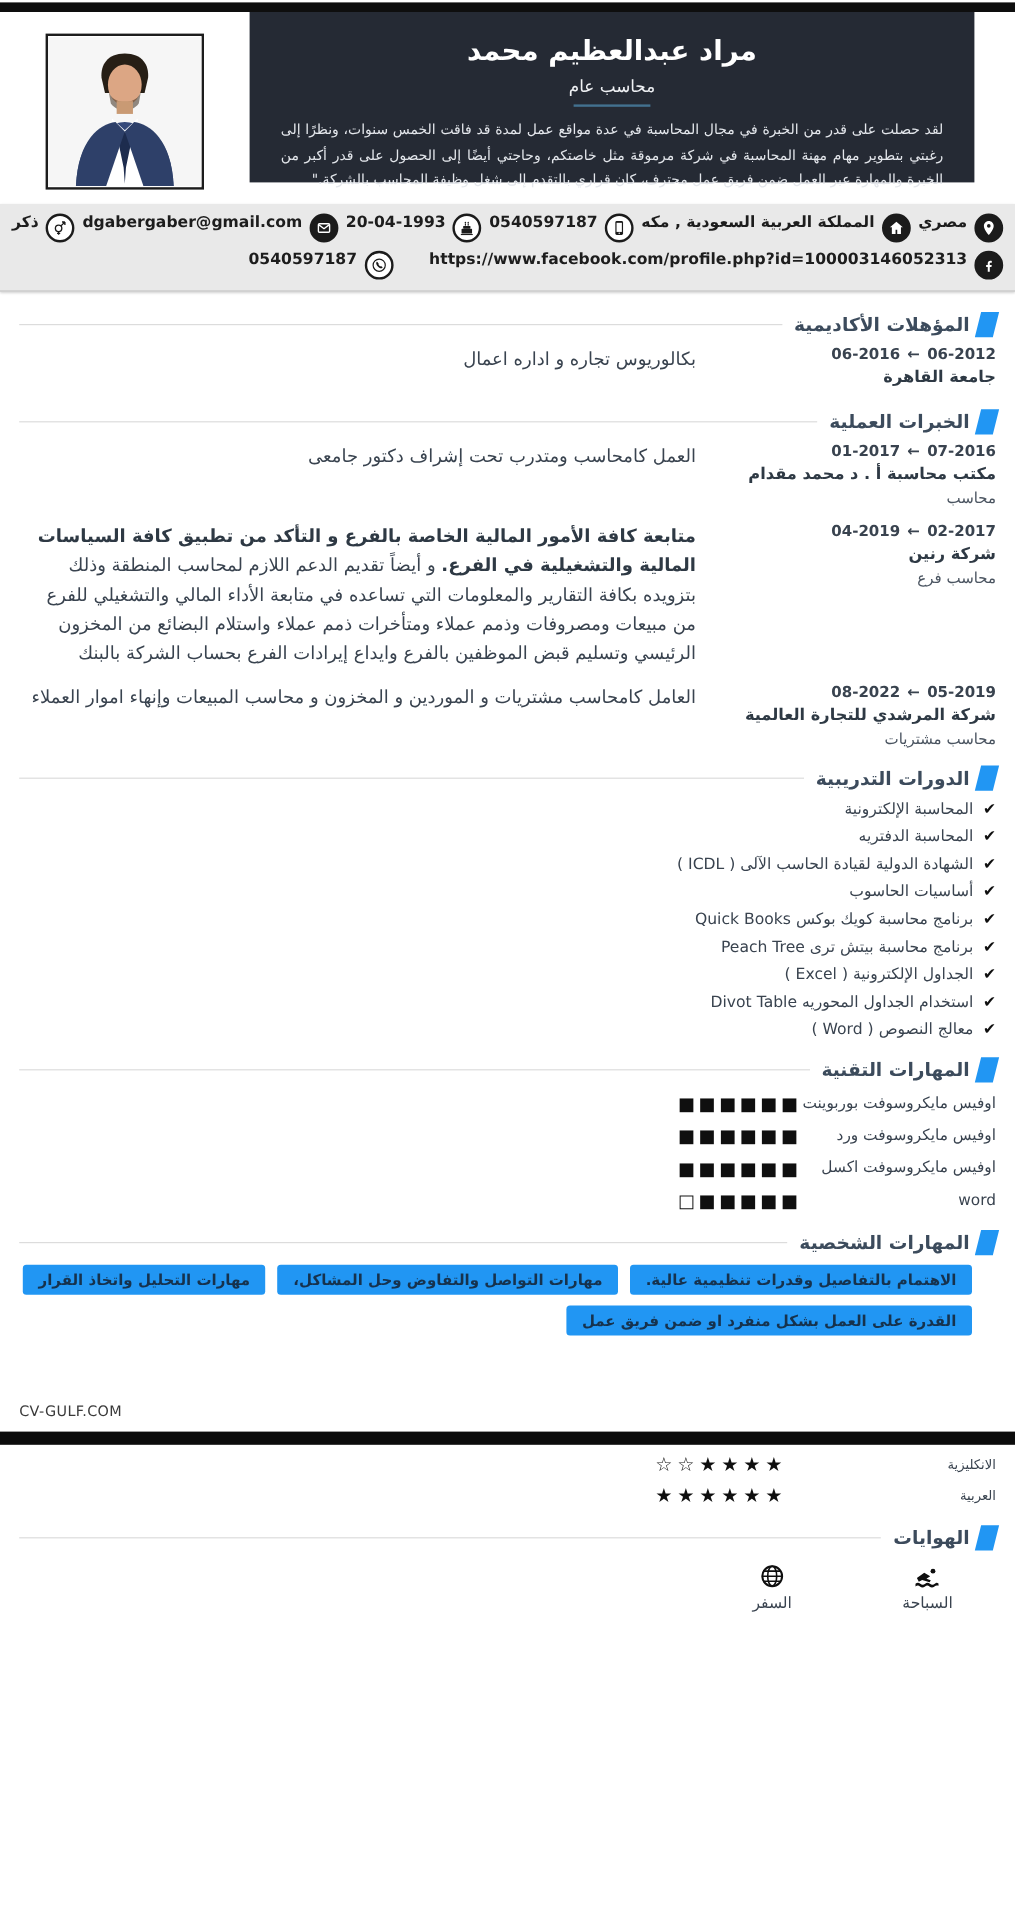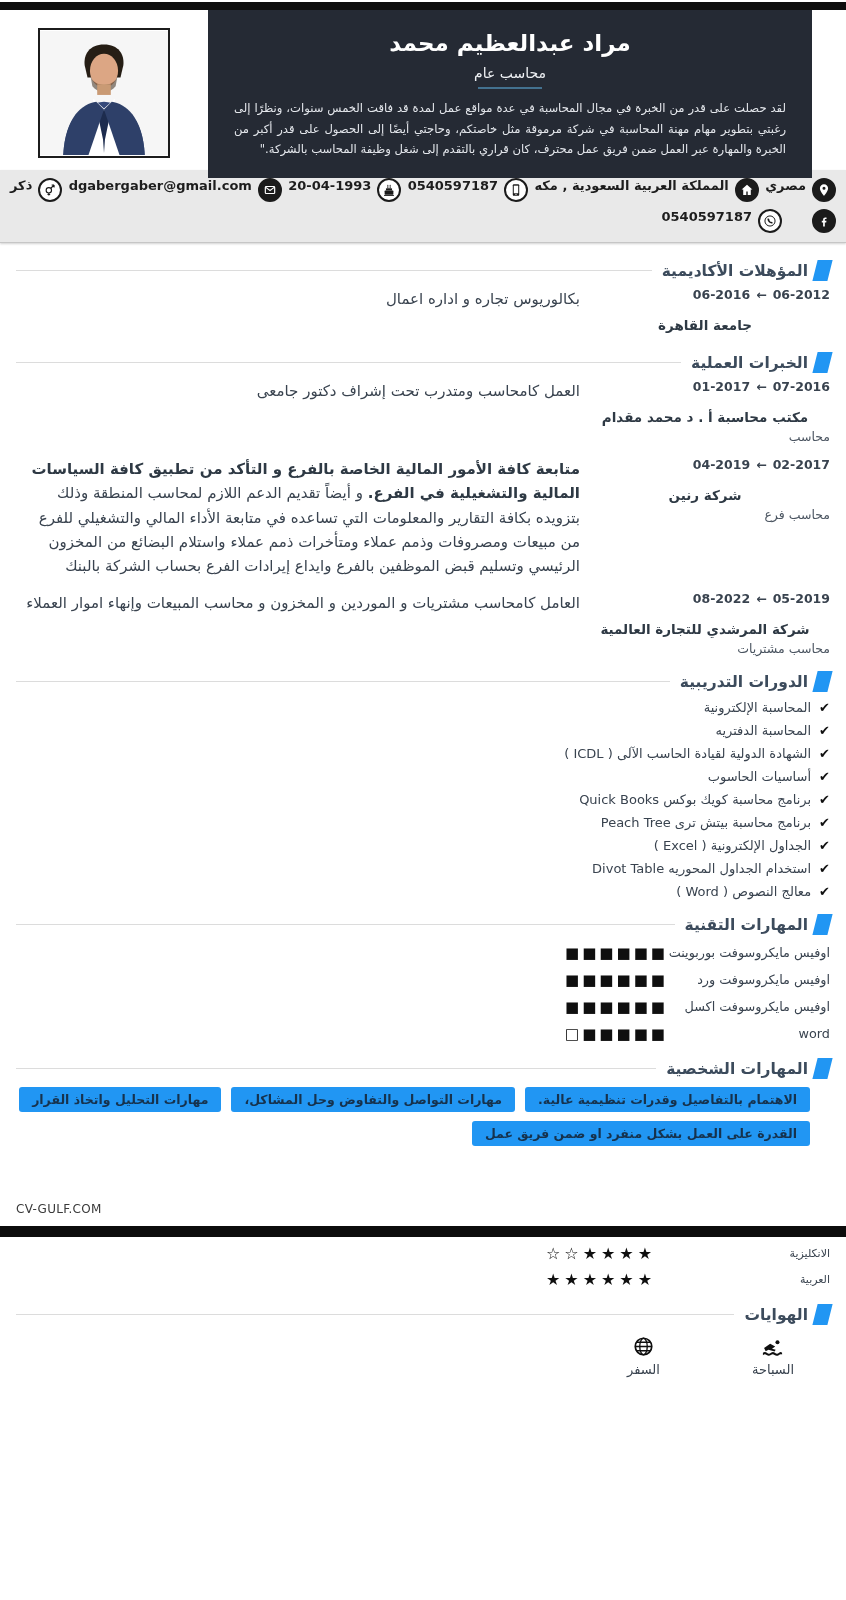--- a/index.html
+++ b/index.html
@@ -7,21 +7,21 @@
   body { font-family:"DejaVu Sans","Liberation Sans",sans-serif; }
   .page { width:846px; height:1600px; margin:0 auto; background:#fff; position:relative; overflow:hidden; }
 
   
   .top-strip { position:absolute; top:2px; left:0; width:846px; height:8px; background:#0e0e0e; }
 
   
   .header { position:relative; height:170px; }
   .photo-frame { position:absolute; left:38px; top:28px; width:132px; height:130px; background:#fff; border:2px solid #1c1c1c; overflow:hidden; }
   .photo-frame svg { display:block; width:100%; height:100%; }
-  .header-panel { position:absolute; left:208px; top:10px; width:604px; height:168px; background:#252a34; color:#fff; padding:20px 24px 12px; text-align:center; }
+  .header-panel { position:absolute; left:208px; top:10px; width:604px; height:142px; background:#252a34; color:#fff; padding:20px 24px 12px; text-align:center; }
   .name { font-size:23px; font-weight:bold; letter-spacing:.3px; direction:rtl; }
   .job-title { font-size:14px; margin-top:9px; direction:rtl; color:#f0f2f5; }
   .job-underline { width:64px; height:2px; background:#43718f; margin:6px auto 9px; }
   .summary { font-size:11.6px; line-height:1.78; color:#e4e7ec; direction:rtl; text-align:justify; padding:0 2px; }
   .blue-bars { position:absolute; top:5px; right:41px; height:80px; display:flex; gap:5px; }
   .blue-bars .b1 { width:5px;  height:80px; }
   .blue-bars .b2 { width:8px;  height:80px; }
   .blue-bars .b3 { width:20px; height:80px; }
 
   
@@ -40,21 +40,21 @@
   .main { padding:2px 16px 0; direction:rtl; }
   .sec-head { display:flex; direction:rtl; align-items:center; margin-top:15px; margin-bottom:6px; }
   .flag { width:15px; height:21px; background:#2196f3; transform:skewX(-14deg); margin-left:7px; flex-shrink:0; }
   .sec-title { font-size:15.5px; font-weight:bold; color:#3c4b5c; white-space:nowrap; }
   .sec-line { flex:1; height:1px; background:#dcdcdc; margin-right:10px; }
 
   .entry { display:flex; direction:rtl; margin:6px 0 13px; }
   .entry-right { width:250px; flex-shrink:0; }
   .dates { display:flex; direction:rtl; gap:6px; font-size:12.5px; font-weight:bold; color:#39434f; align-items:center; }
   .arrow { font-family:"DejaVu Sans",sans-serif; font-weight:bold; }
-  .org  { font-size:13.5px; font-weight:bold; color:#2e3944; margin-top:15px;text-align:center; }
+  .org  { font-size:13.5px; font-weight:bold; color:#2e3944; margin-top:4px; }
   .role { font-size:12.5px; color:#4a5460; margin-top:4px; }
   .entry-desc { flex:1; font-size:15px; color:#39434f; line-height:1.62; text-align:right; padding-left:4px; }
   .entry-desc .lead { font-weight:bold; color:#2e3944; }
 
   .course { display:flex; direction:rtl; align-items:center; gap:8px; margin:8px 0; font-size:13px; color:#39434f; }
   .check { font-family:"DejaVu Sans",sans-serif; font-weight:bold; font-size:13px; color:#0f0f0f; }
 
   .skill-row { display:flex; direction:rtl; margin:9px 0; align-items:flex-start; }
   .skill-label { width:162px; font-size:12.8px; color:#39434f; line-height:1.35; }
   .meter { font-family:"DejaVu Sans",sans-serif; direction:rtl; unicode-bidi:bidi-override; color:#0f0f0f; }
@@ -179,20 +179,21 @@
         </div>
       </div>
     <div class="contact-row r2">
 
         <div class="contact-item">
           <span class="badge filled">
             <svg viewBox="0 0 24 24" fill="currentColor">
               <path d="M13.4 21.5v-7.1h2.4l.4-2.8h-2.8V9.8c0-.8.3-1.4 1.5-1.4h1.4V5.9c-.3 0-1.2-.1-2.2-.1-2.2 0-3.6 1.3-3.6 3.7v2.1H8.2v2.8h2.3v7.1z"></path>
             </svg>
           </span>
+          <span class="txt">https://www.facebook.com/profile.php?id=100003146052313</span>
         </div>
 
         <div class="contact-item">
           <span class="badge outline">
             <svg viewBox="0 0 24 24" fill="none" stroke="currentColor" stroke-width="1.7">
               <circle cx="12" cy="12" r="8.7"></circle>
               <path fill="currentColor" stroke="none" d="M8.6 7.2c-.8.7-1.2 1.8-.6 3.4.6 1.7 2.1 3.5 3.7 4.6 1.6 1.1 3.2 1.5 4.2 1l1.1-1.1-2.5-1.9-1 .6-2.6-2.6.6-1-2-2.6z"></path>
             </svg>
           </span>
           <span class="txt">0540597187</span>

